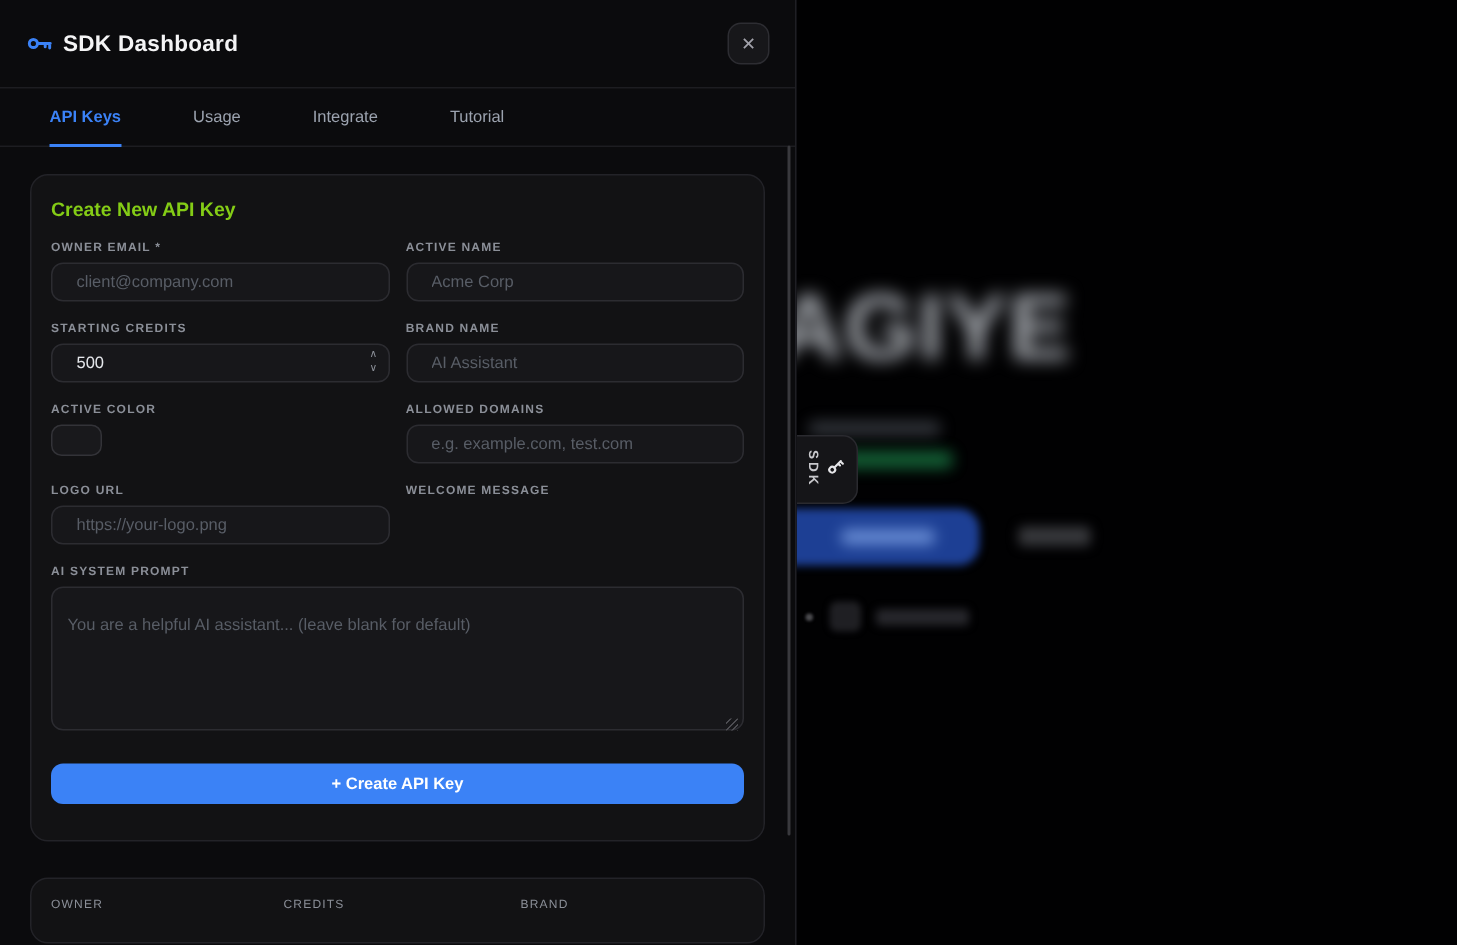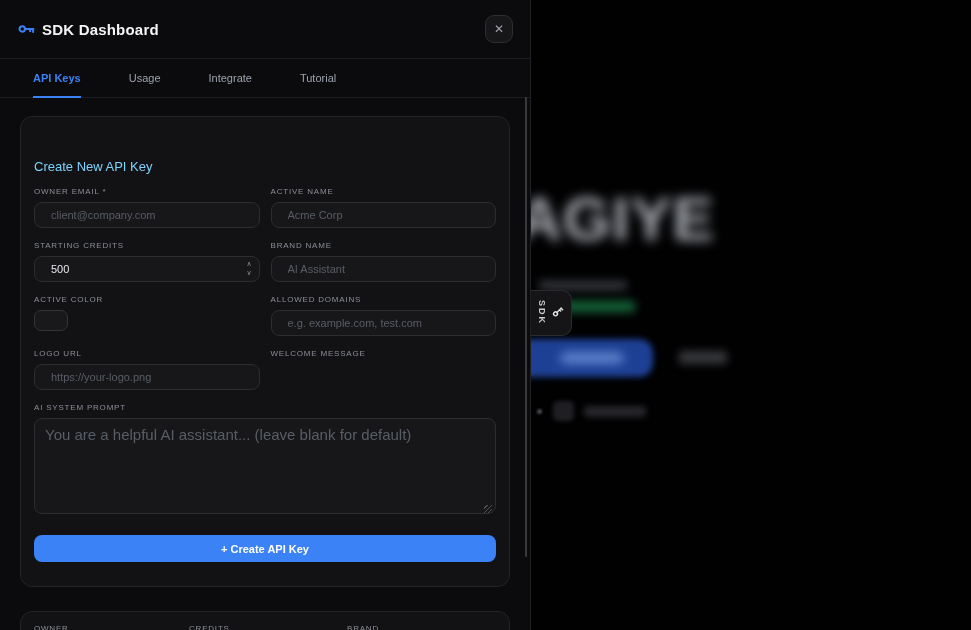--- a/index.html
+++ b/index.html
@@ -33,35 +33,35 @@
   .close-btn { margin-left:auto; width:28px; height:28px; border-radius:9px; background:#17171a; border:1px solid #2d2d32;
                color:#a1a1aa; display:flex; align-items:center; justify-content:center; font-size:12px; cursor:pointer; }
 
   .tab-bar { height:39px; display:flex; gap:48px; padding:0 33px; border-bottom:1px solid #1d1d21; }
   .tab { font-size:11px; color:#9ca3af; display:flex; align-items:center; border-bottom:2px solid transparent; margin-bottom:-1px; cursor:pointer; }
   .tab.active { color:#3b82f6; border-bottom-color:#3b82f6; font-weight:600; }
 
   .modal-body { position:relative; padding:18px 20px 0; }
   .card { background:#121214; border:1px solid #232328; border-radius:12px; }
   .card.create { padding:15px 13px 24px; margin-bottom:24px; }
-  .card-heading { font-size:13px; font-weight:400; color:#7dd3fc; margin-bottom:13px;margin-top:27px; }
+  .card-heading { font-size:13px; font-weight:700; color:#84cc16; margin-bottom:13px; }
 
   .form-grid { display:grid; grid-template-columns:1fr 1fr; column-gap:11px; row-gap:13px; }
-  .field-label { display:block; font-size:8px; font-weight:400; letter-spacing:.8px; color:#8b8f98; margin-bottom:6px; }
+  .field-label { display:block; font-size:8px; font-weight:700; letter-spacing:.8px; color:#8b8f98; margin-bottom:6px; }
   .txt { width:100%; height:26px; background:#17171a; border:1px solid #2c2c31; border-radius:8px;
          color:#e5e7eb; font-size:11px; padding:0 16px; font-family:inherit; outline:none; }
   .txt::placeholder, .ta::placeholder { color:#585d66; }
   .num-wrap { position:relative; }
   .stepper { position:absolute; right:8px; top:3px; display:flex; flex-direction:column; align-items:center;
              color:#8b8f98; font-size:7px; line-height:9px; cursor:pointer; user-select:none; }
   .swatch { width:34px; height:21px; border-radius:7px; background:#19191c; border:1px solid #333338; cursor:pointer; }
   .span2 { grid-column:1 / -1; }
   .ta-wrap { position:relative; }
   .ta { width:100%; height:96px; background:#17171a; border:1px solid #2c2c31; border-radius:8px;
-        color:#e5e7eb; font-size:15px; padding:7px 10px; font-family:inherit; resize:none; outline:none; }
+        color:#e5e7eb; font-size:11px; padding:19px 10px; font-family:inherit; resize:none; outline:none; }
   .resize-handle { position:absolute; right:4px; bottom:5px; width:8px; height:8px;
         background:repeating-linear-gradient(135deg, transparent 0 2px, #4d4d52 2px 3px); }
   .submit-btn { margin-top:17px; width:100%; height:27px; background:#3b82f6; color:#fff; font-weight:700;
         font-size:11px; border:none; border-radius:8px; cursor:pointer; font-family:inherit; }
 
   .card.key { padding:12px 13px 16px; }
   .key-row1 { display:flex; align-items:center; justify-content:space-between; margin-bottom:11px; }
   .key-pill { font-family:"DejaVu Sans Mono", monospace; font-size:10.5px; color:#4d8df7; background:#161f38;
         padding:4px 10px; border-radius:7px; letter-spacing:.2px; }
   .status-badge { display:flex; align-items:center; gap:5px; background:#0e2b1c; border-radius:10px; padding:4px 9px; }

